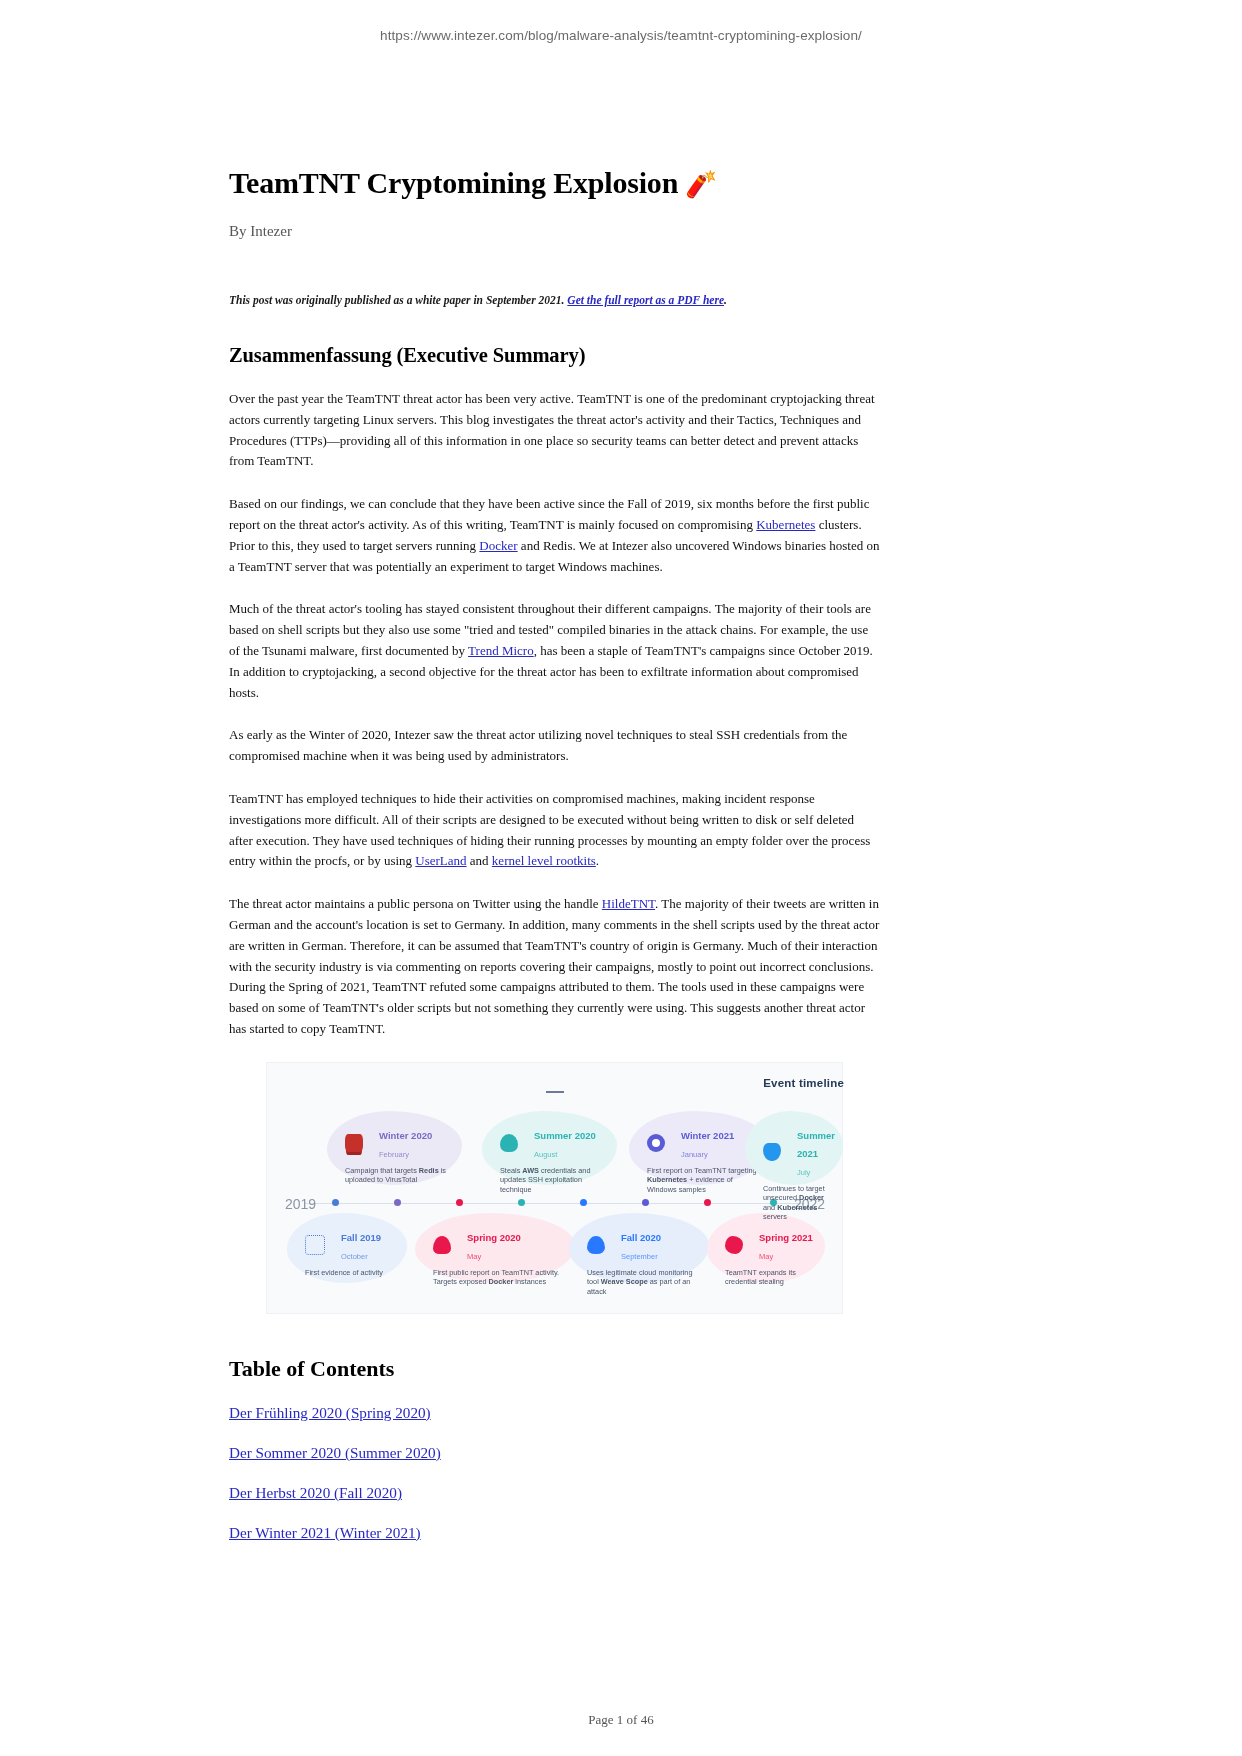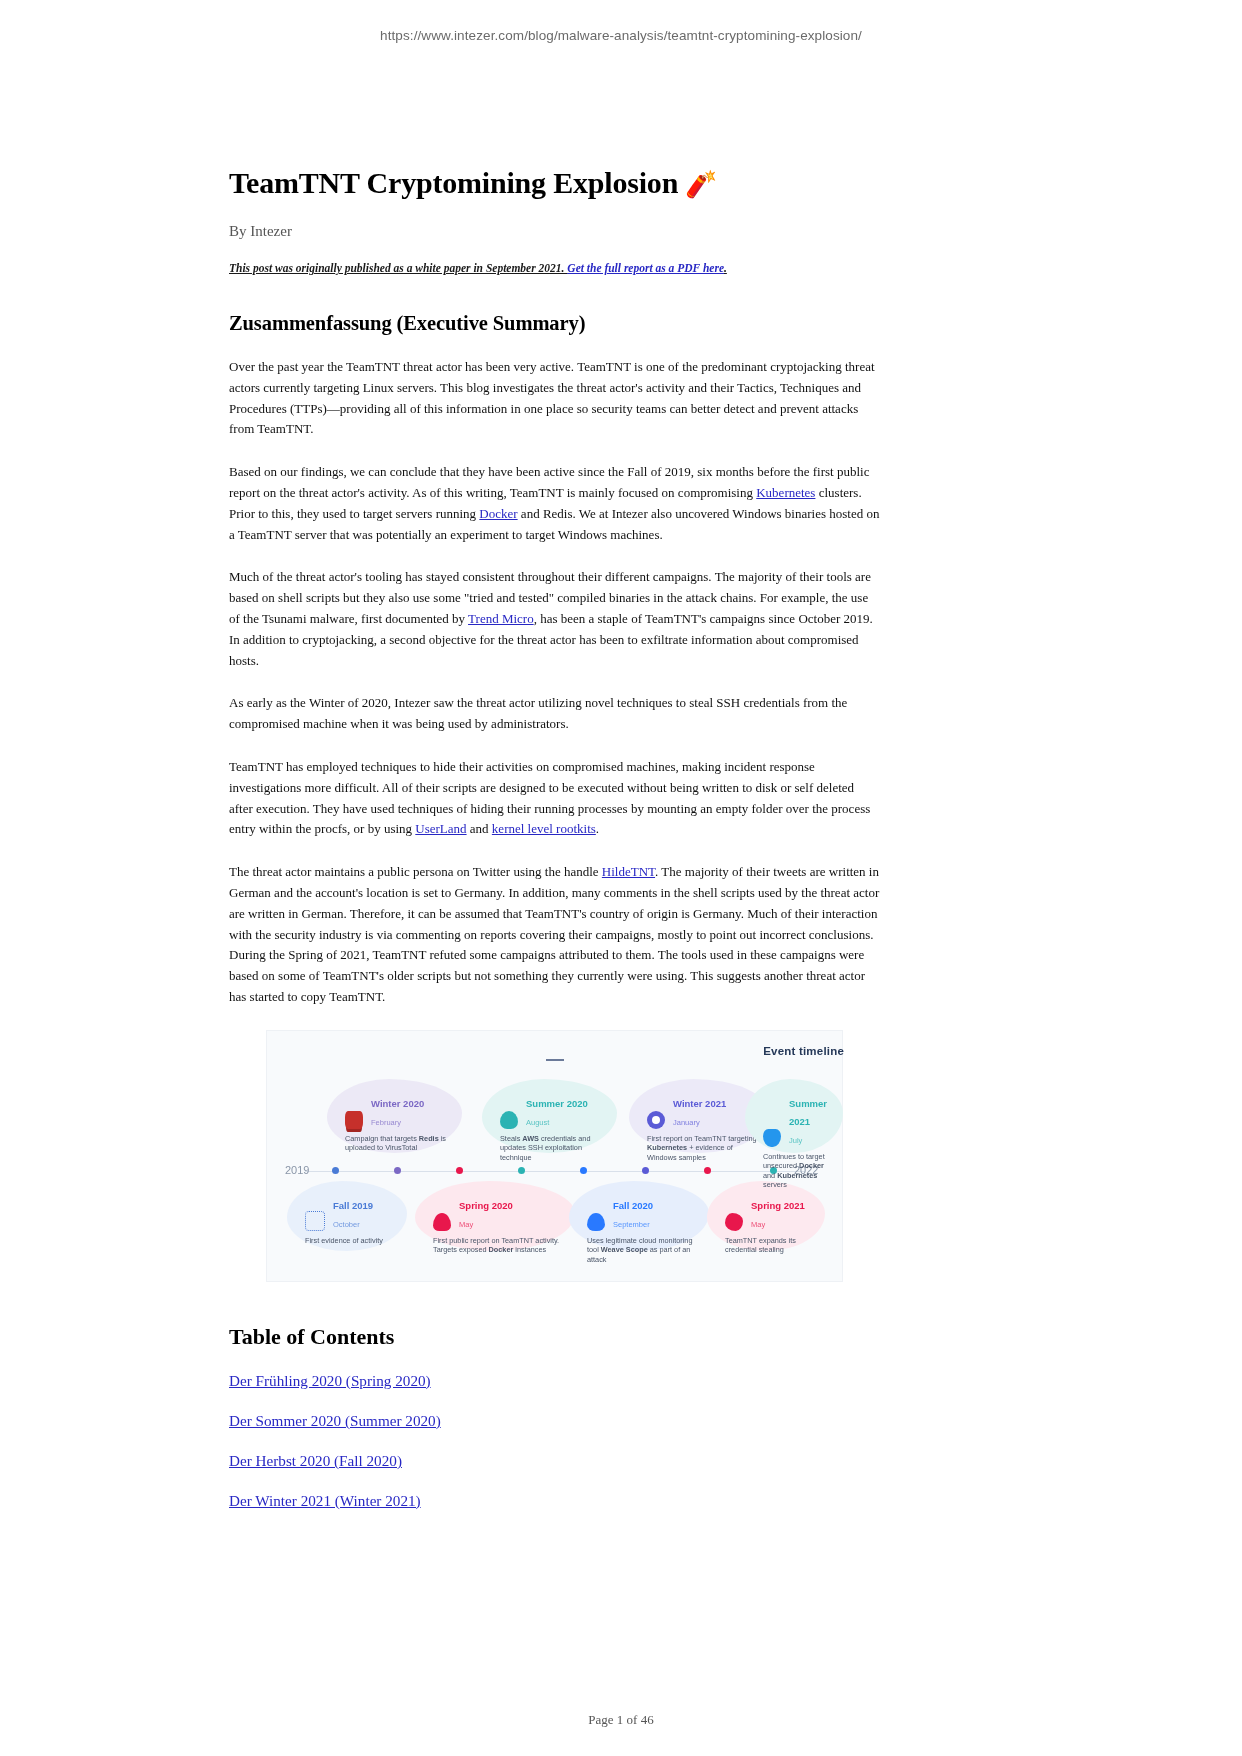--- a/index.html
+++ b/index.html
@@ -25,22 +25,22 @@
   .doc-title {
     font-size:30px; font-weight:bold; line-height:1.2;
     margin:0 0 0 0; letter-spacing:-0.2px;
   }
   .doc-title .emoji { font-size:26px; }
 
   .byline { font-size:15px; color:#555; margin-top:22px; }
   .pubmeta { font-size:13.5px; color:#9a9a9a; margin-top:18px; }
 
   .orig-note {
-    margin-top:20px; font-size:11.5px; font-style:italic; font-weight:bold;
-    color:#1a1a1a; line-height:1.4;text-decoration:underline;
+    margin-top:52px; font-size:11.5px; font-style:italic; font-weight:bold;
+    color:#1a1a1a; line-height:1.4;
   }
   .orig-note a { color:#2727c4; }
 
   h2.section {
     font-size:20.5px; font-weight:bold; margin:36px 0 0 0; letter-spacing:-0.1px;
   }
 
   p.body {
     font-size:13px; line-height:20.8px; margin:22px 0 0 0;
     text-align:left; color:#111;
@@ -61,36 +61,36 @@
   }
   .fig-rule {
     position:absolute; top:28px; left:288px; width:18px; height:2px;
     background:#6b7a99; transform:translateX(-50%);
   }
   .axis {
     position:absolute; top:140px; left:38px; width:500px; height:1px;
     background:#d9e0ea;
   }
   .axis-label {
-    position:absolute; top:133px; font-size:11px; color:#8a96a8;
+    position:absolute; top:133px; font-size:14px; color:#8a96a8;
   }
   .axis-label.start { left:18px; }
   .axis-label.end { left:527px; }
   .dot {
     position:absolute; width:7px; height:7px; border-radius:50%;
     top:136.5px;
   }
 
   .bubble { position:absolute; }
   .blob {
     position:absolute; inset:0;
     border-radius:46% 54% 50% 50% / 52% 46% 54% 48%;
   }
   .bub-inner { position:absolute; left:18px; top:14px; right:10px; }
-  .bub-head { display:flex; align-items:flex-end; gap:8px; }
+  .bub-head { display:flex; align-items:center; gap:16px; }
   .bub-icon { width:18px; height:18px; flex:0 0 18px; position:relative; margin-top:1px; }
   .bub-season { font-size:9.5px; font-weight:bold; line-height:11px; }
   .bub-month { font-size:7.5px; line-height:9px; margin-top:1px; }
   .bub-desc {
     font-size:7.3px; line-height:9.4px; color:#4a5568; margin-top:5px;
   }
   .bub-desc b { font-weight:bold; }
 
   
   .ico-redis { background:#c6302b; border-radius:3px/6px; box-shadow:0 4px 0 -1px #a32522; }

